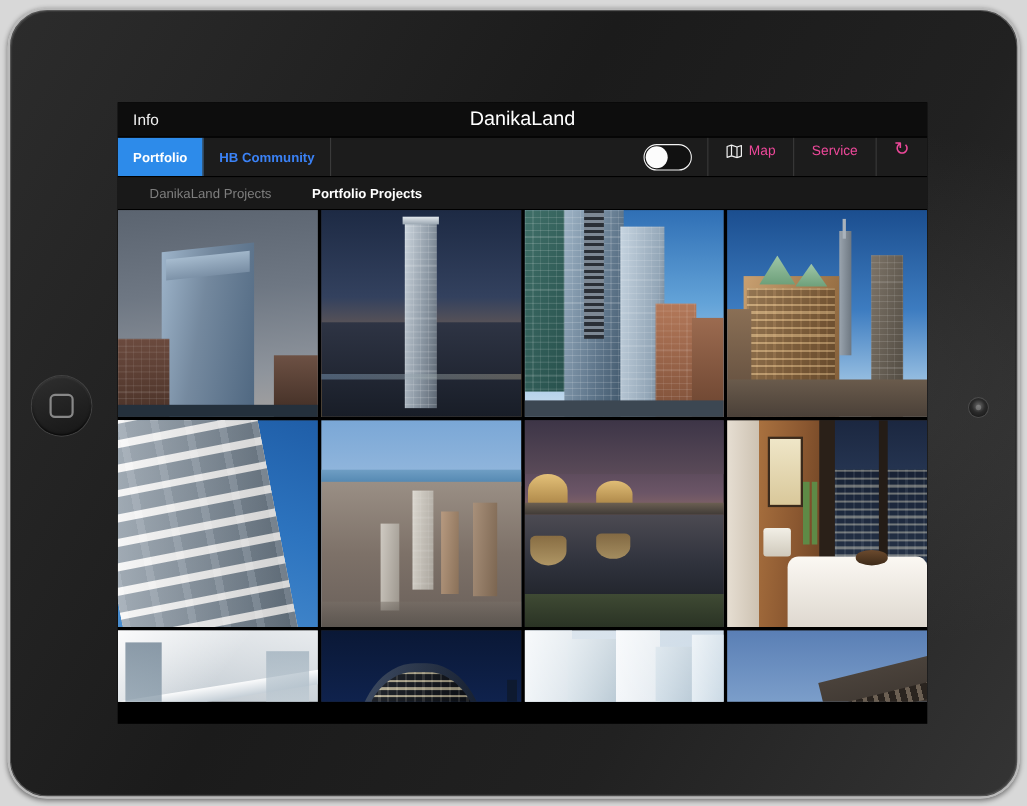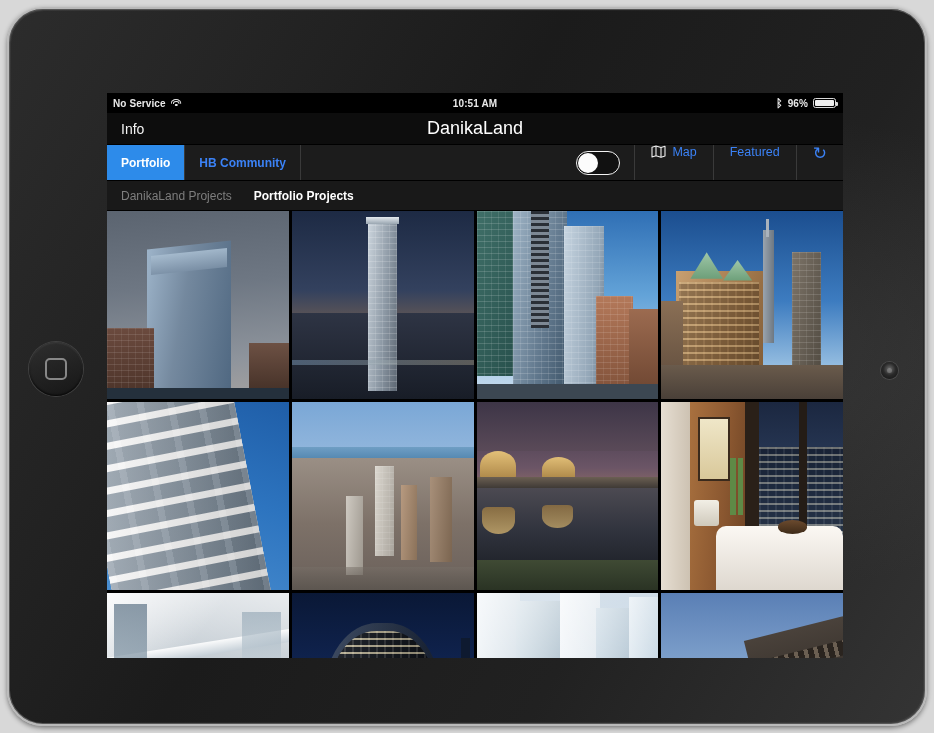--- a/index.html
+++ b/index.html
@@ -99,34 +99,34 @@
   }
   .switch{
     width:44px; height:24px; border-radius:12px; background:#111;
     border:1.5px solid #f3f3f3; position:relative;
   }
   .switch .knob{
     position:absolute; left:1px; top:1px; width:20px; height:20px; border-radius:50%;
     background:#fcfcfc;
   }
   .tool-btn{
-    display:flex; align-items:flex-start; justify-content:center; gap:6px;
-    padding:0 16px; font-size:12.5px; color:#3b82f6; border-right:1px solid #3a3a3a;
+    display:flex; align-items:flex-end; justify-content:center; gap:6px;
+    padding:16px 16px; font-size:12.5px; color:#ec4899; border-right:1px solid #3a3a3a;
     white-space:nowrap;
   }
   .tool-btn:last-child{ border-right:none; }
   .map-icon{ width:15px; height:13px; position:relative; display:inline-block; }
   .map-icon svg{ display:block; }
   .refresh-icon{ font-size:17px; line-height:1; display:block; }
   
   #subtabs{
     height:30px; background:#191919; display:flex; align-items:center; gap:22px;
     padding-left:14px; border-bottom:1px solid #000;
   }
-  .subtab{ font-size:12px; color:#7e7e7e; }
+  .subtab{ font-size:12px; color:#7e7e7e;margin-left:15px; }
   .subtab.active{ color:#ffffff; font-weight:bold; }
   
   #grid{
     display:grid; grid-template-columns:repeat(4,1fr);
     grid-auto-rows:188px; gap:3px; background:#000; padding:0;
     height:447px; overflow:hidden;
   }
   .tile{ position:relative; overflow:hidden; background:#222; }
   .tile .art{ position:absolute; inset:0; }
   
@@ -165,38 +165,20 @@
   <div id="home-button">
     <div id="home-square"></div>
   </div>
 
   <div id="camera">
     <div id="camera-dot"></div>
   </div>
 
   <div id="screen">
 
-    <div id="status-bar">
-      <div id="status-left">
-        <span>No Service</span>
-        <span class="wifi-icon">
-            <i></i>
-            <i></i>
-            <i></i>
-          </span>
-      </div>
-      <div id="status-center">10:51 AM</div>
-      <div id="status-right">
-        <span class="bt-icon">ᛒ</span>
-        <span>96%</span>
-        <span class="battery">
-            <i></i>
-          </span>
-      </div>
-    </div>
 
     <div id="nav-bar">
       <div id="nav-back">Info</div>
       <div id="nav-title">DanikaLand</div>
     </div>
 
     <div id="toolbar">
       <div class="seg active">Portfolio</div>
       <div class="seg">HB Community</div>
       <div id="toggle-cell">
@@ -208,21 +190,21 @@
         <span class="map-icon">
           <svg viewBox="0 0 15 13" width="15" height="13">
             <path d="M1 2.2 L5 1 L10 2.6 L14 1.3 L14 11 L10 12.3 L5 10.7 L1 12 Z" fill="none" stroke="#f0f0f0" stroke-width="1.1" stroke-linejoin="round"></path>
             <line x1="5" y1="1" x2="5" y2="10.7" stroke="#f0f0f0" stroke-width="1.1"></line>
             <line x1="10" y1="2.6" x2="10" y2="12.3" stroke="#f0f0f0" stroke-width="1.1"></line>
           </svg>
         </span>
         <span>Map</span>
       </div>
       <div class="tool-btn">
-        <span>Featured</span>
+        <span>Service</span>
       </div>
       <div class="tool-btn">
         <span class="refresh-icon">↻</span>
       </div>
     </div>
 
     <div id="subtabs">
       <div class="subtab">DanikaLand Projects</div>
       <div class="subtab active">Portfolio Projects</div>
     </div>

